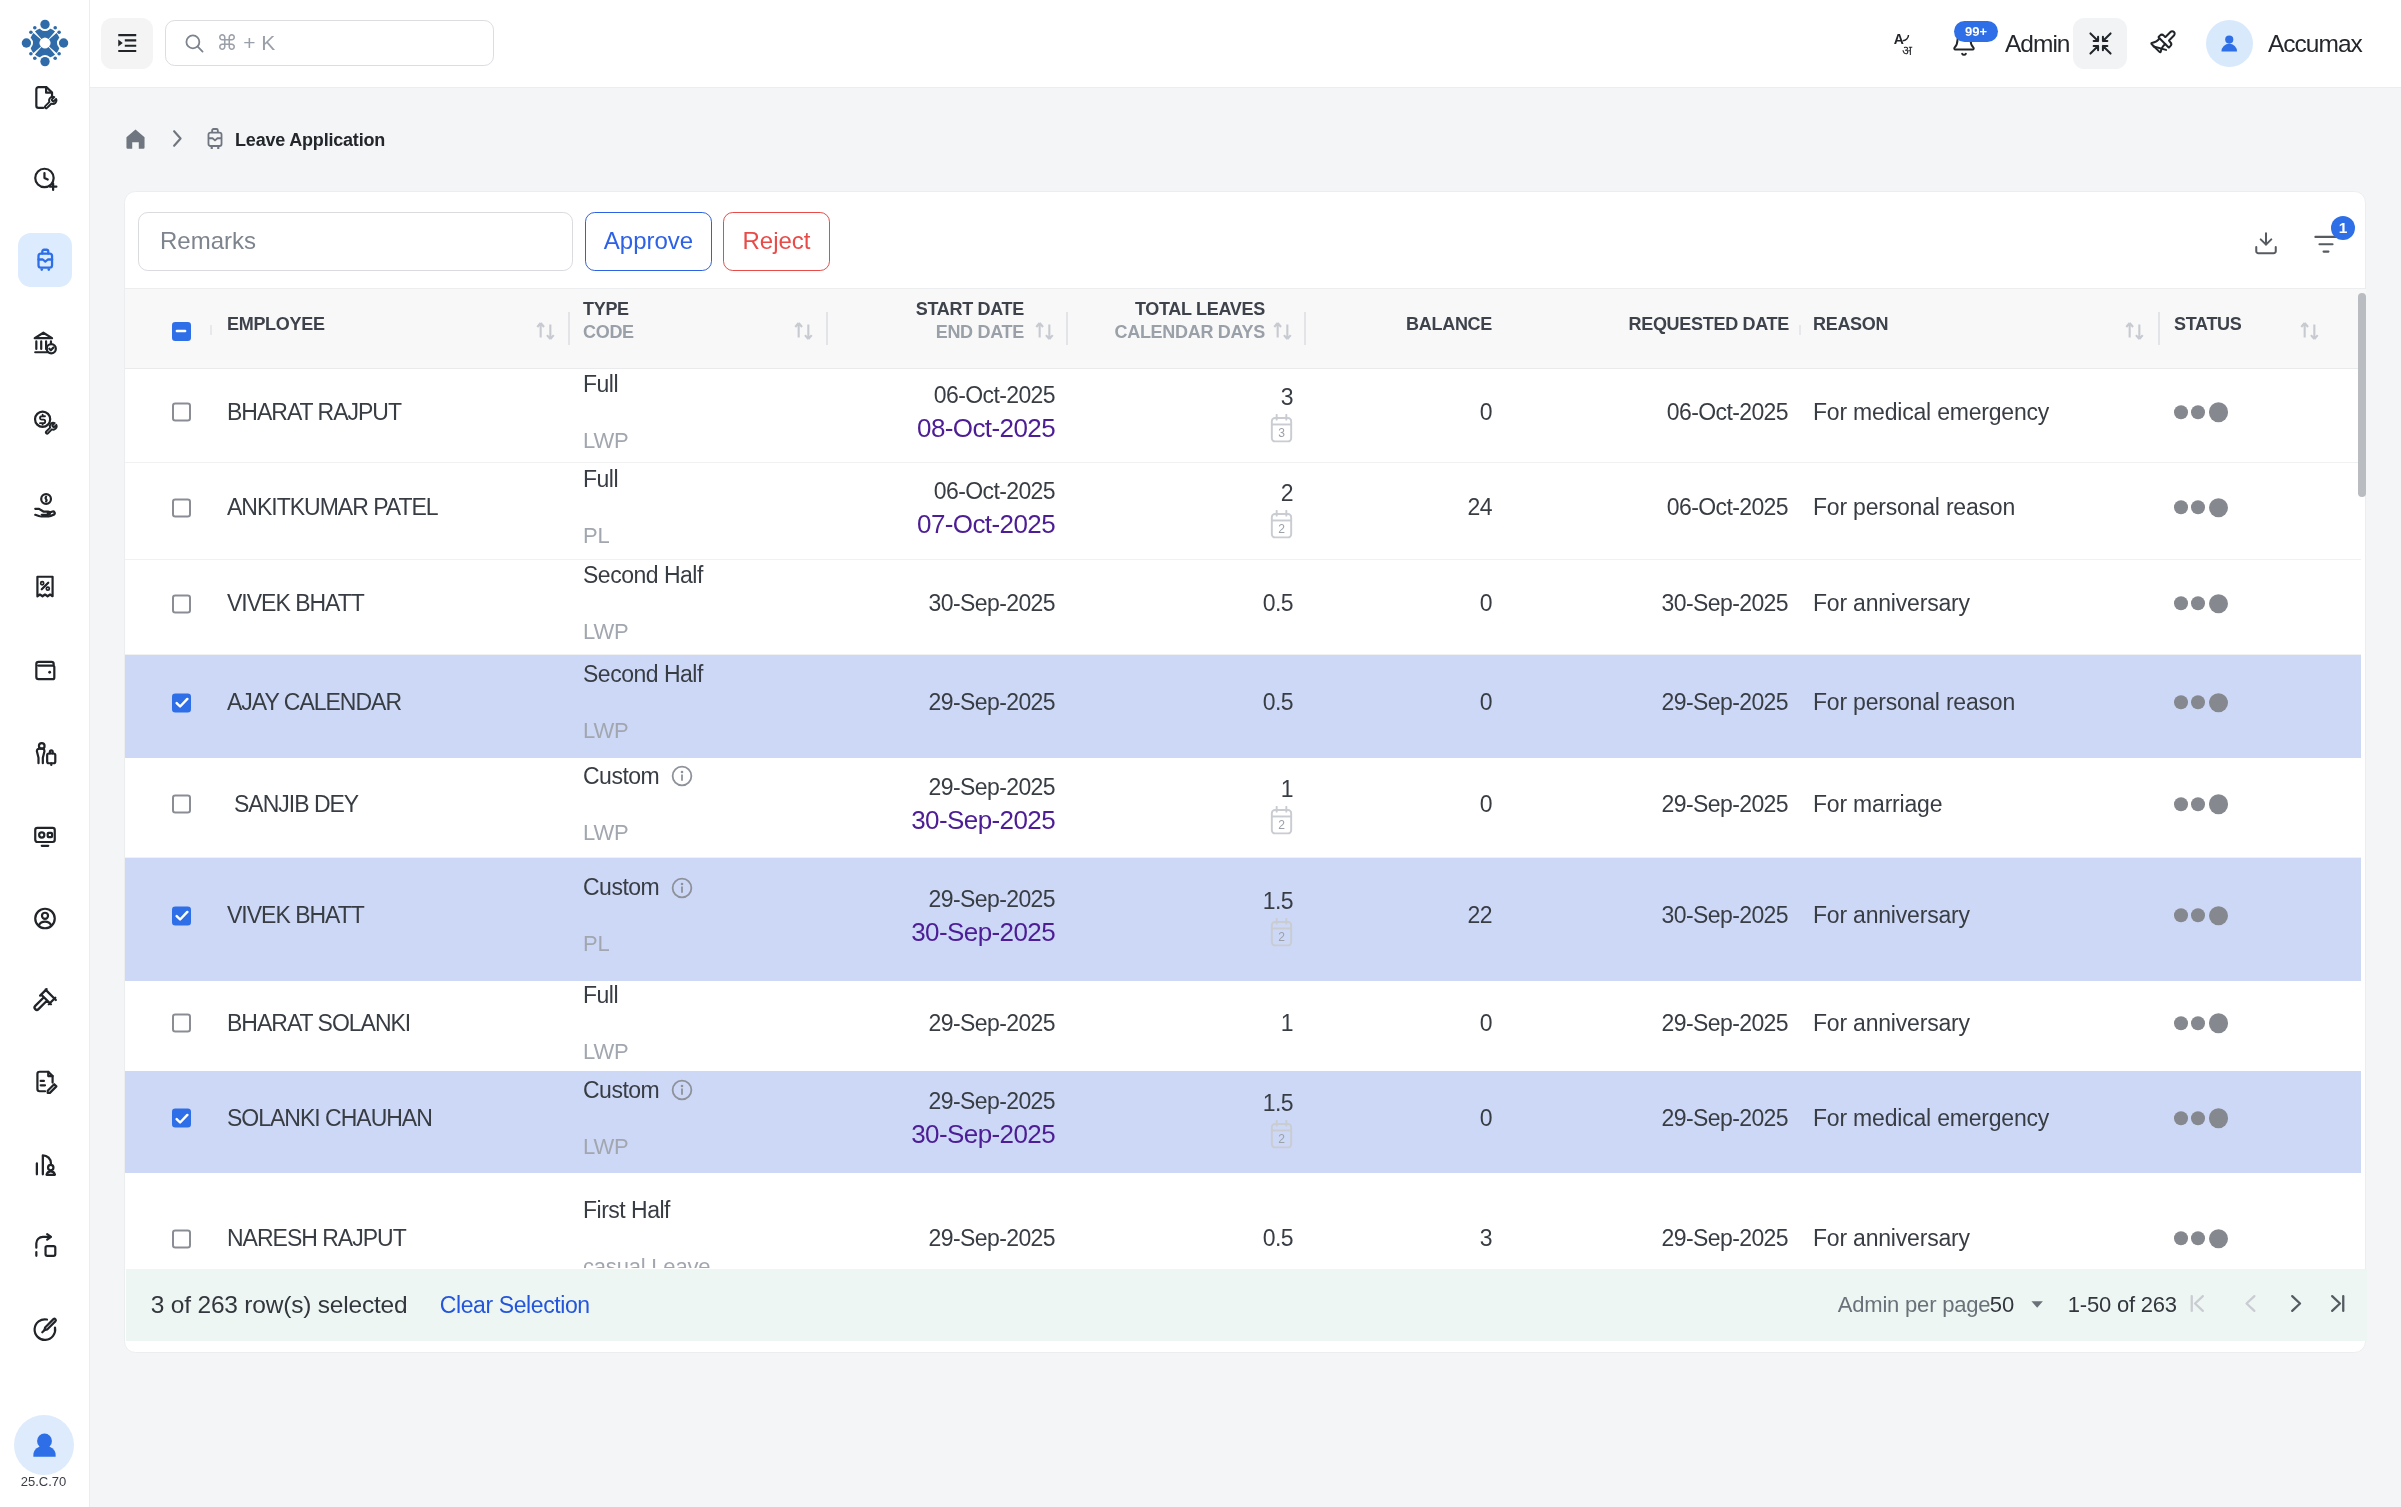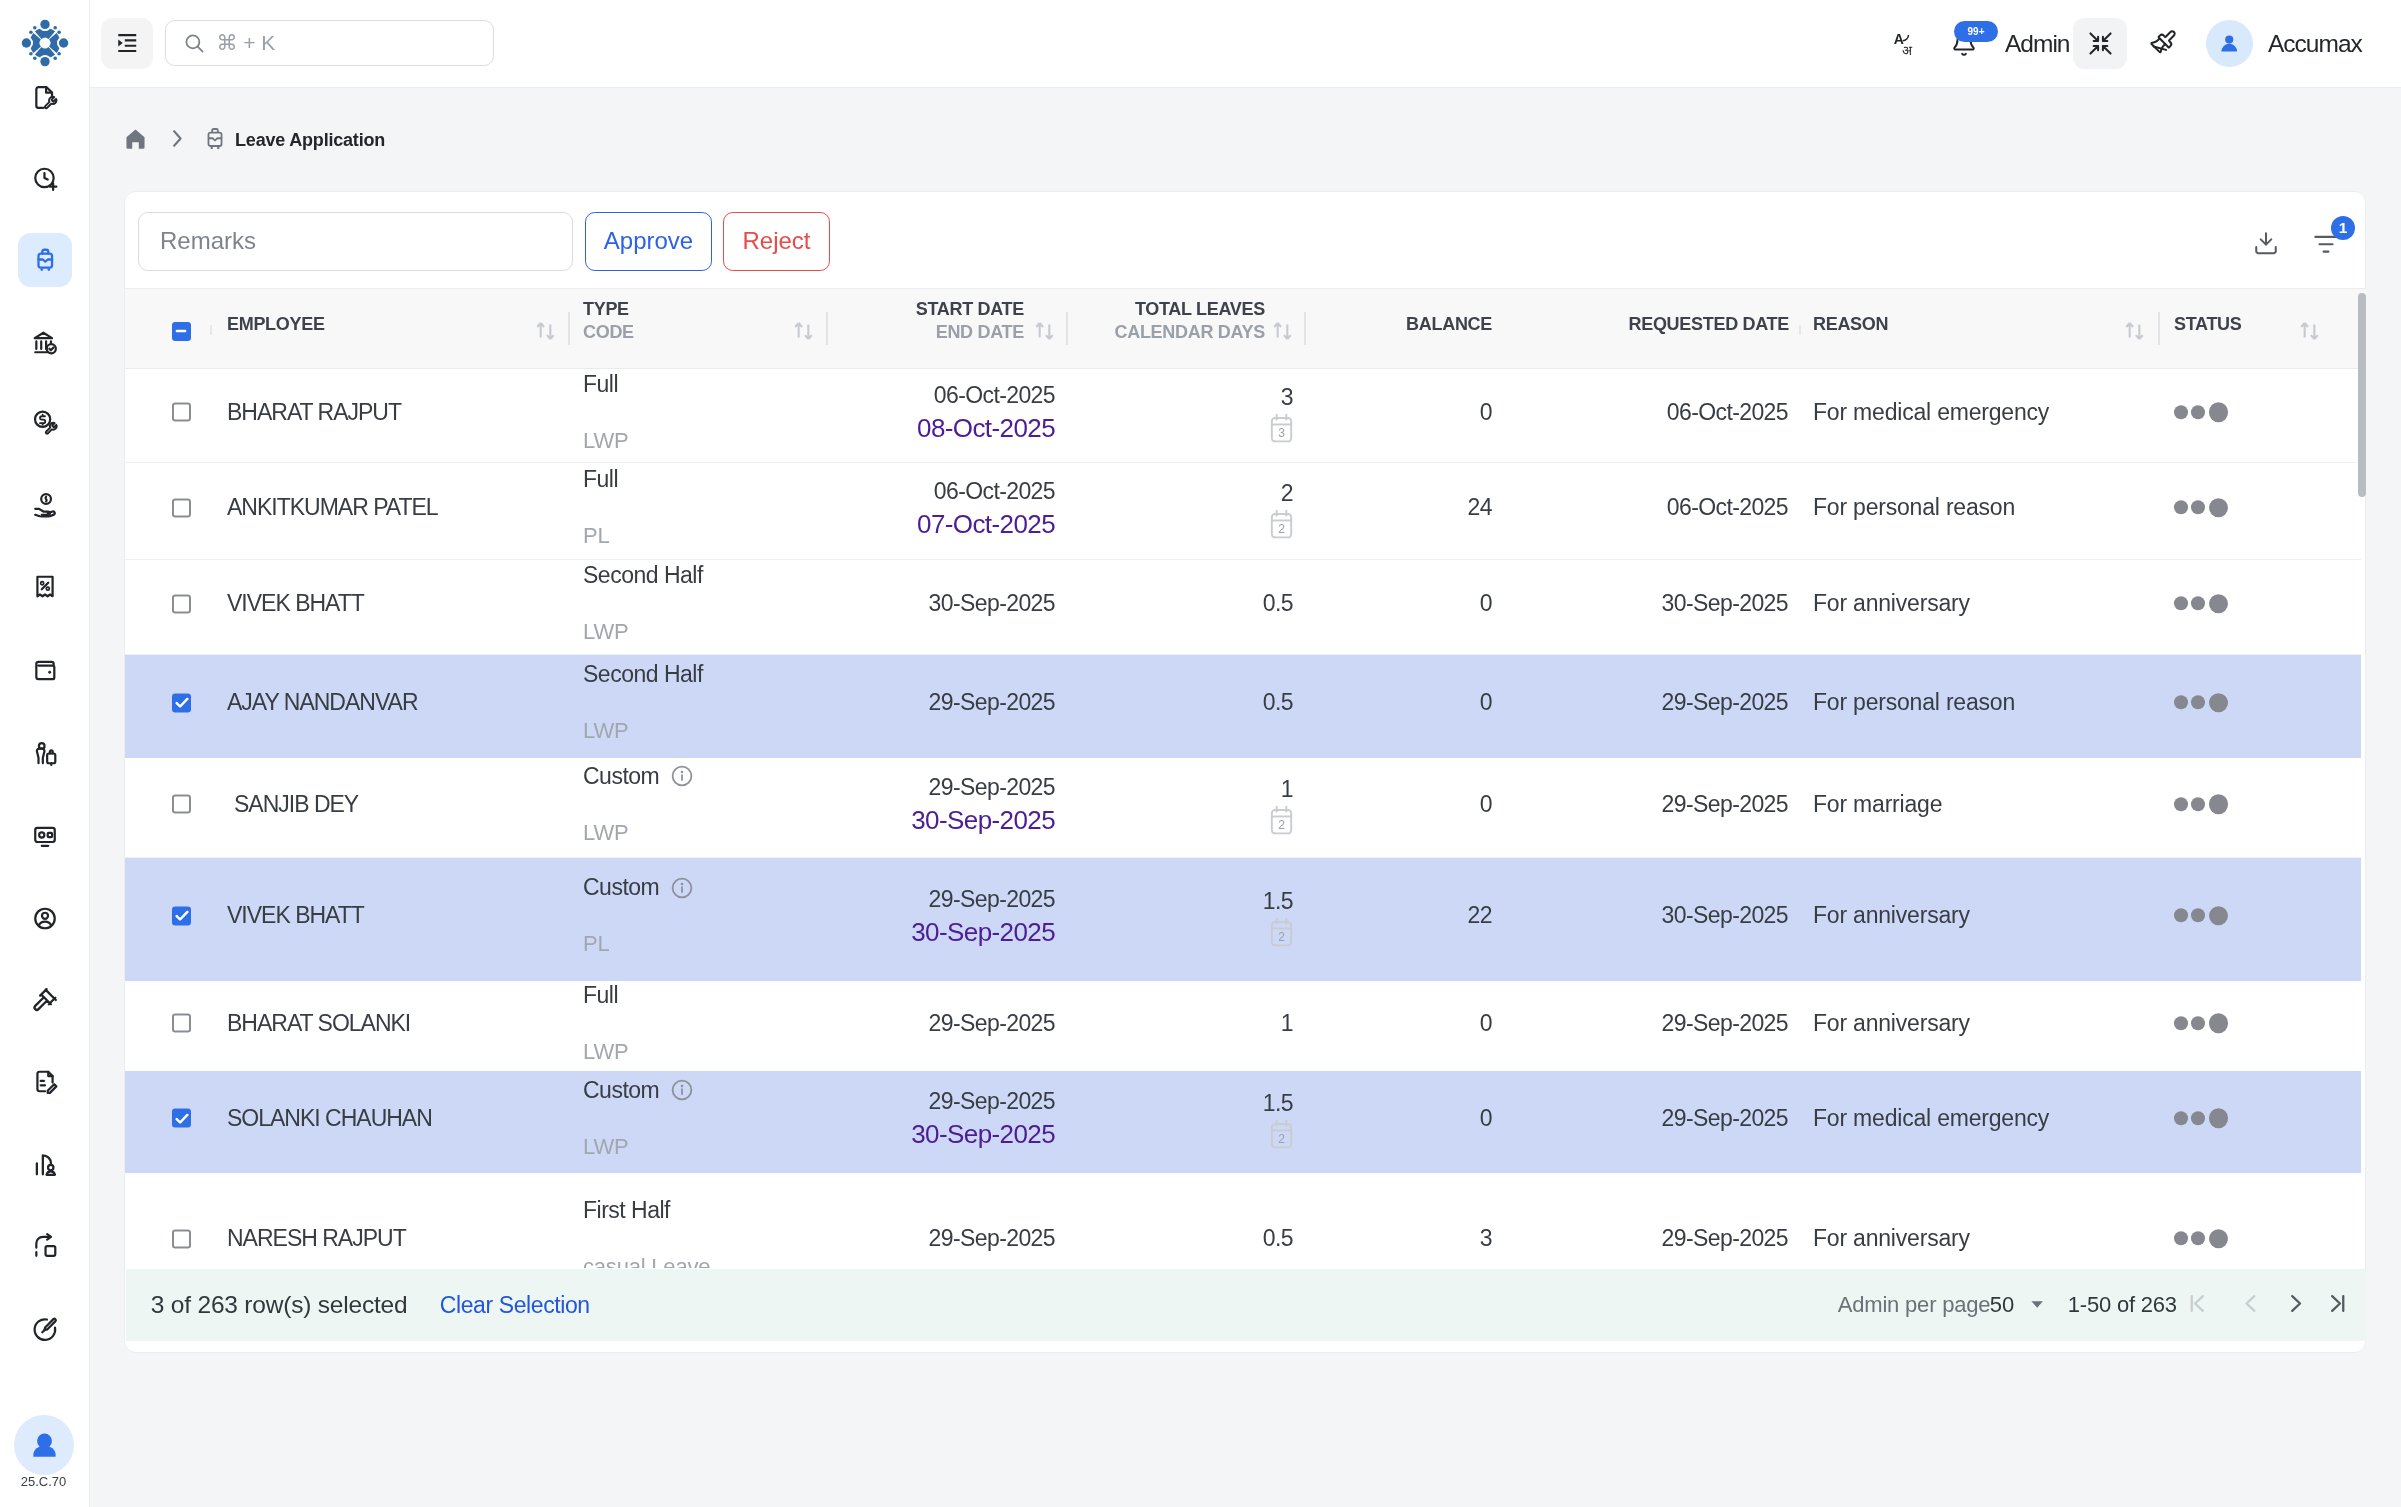--- a/index.html
+++ b/index.html
@@ -10,21 +10,21 @@
 #sb-active{position:absolute;left:18px;top:233px;width:54px;height:54px;background:#dcebfd;border-radius:13px}
 #sb-ver{position:absolute;left:0;top:1474px;width:87px;text-align:center;font-size:13px;color:#3a3e44}
 
 #topbar{position:absolute;left:90px;top:0;width:2312px;height:88px;background:#fff;border-bottom:1.6px solid #eceded;z-index:20}
 #tgl{position:absolute;left:10.6px;top:18px;width:52px;height:51px;background:#f4f4f5;border-radius:11.4px}
 #search{position:absolute;left:75px;top:20.4px;width:329px;height:46px;border:1.6px solid #dbdde1;border-radius:9.8px;display:flex;align-items:center;color:#9aa0a9;font-size:21px}
 #search svg{margin:0 11.4px 0 18px}
 .tbtxt{position:absolute;font-size:24.5px;color:#24272c;top:30px;letter-spacing:-1px}
 #cmpbtn{position:absolute;left:1983px;top:18px;width:54px;height:51px;background:#f2f3f4;border-radius:11.4px}
 #avatar{position:absolute;left:2116px;top:19.6px;width:47px;height:47px;border-radius:50%;background:#d8e9fc;display:flex;align-items:center;justify-content:center}
-#badge99{position:absolute;left:1864px;top:21px;width:44px;height:21px;background:#2e6fe8;border-radius:11.4px;color:#fff;font-size:10px;font-weight:700;text-align:center;line-height:21px}
+#badge99{position:absolute;left:1864px;top:21px;width:44px;height:21px;background:#2e6fe8;border-radius:11.4px;color:#fff;font-size:13px;font-weight:700;text-align:center;line-height:21px}
 
 #crumbs{position:absolute;left:124px;top:119px;height:42px;display:flex;align-items:center;z-index:5}
 #crumbs .ttl{font-size:18px;font-weight:700;color:#23262b;letter-spacing:-0.2px}
 
 #card{position:absolute;left:124px;top:191px;width:2242px;height:1162px;background:#fff;border:0.8px solid #ebedef;border-radius:11.4px;z-index:5}
 #remarks{position:absolute;left:13px;top:19.6px;width:435px;height:59px;border:1.6px solid #d9dbdf;border-radius:9.8px;font-size:24px;color:#7e848e;display:flex;align-items:center;padding-left:21px}
 .btn{position:absolute;top:19.6px;height:59px;border-radius:9.8px;font-size:24px;display:flex;align-items:center;justify-content:center;background:#fff}
 #bt-ap{left:460px;width:127px;border:1.6px solid #2d61e6;color:#2d61e6}
 #bt-rj{left:598px;width:107px;border:1.6px solid #e84b48;color:#e84b48}
 #fbadge{position:absolute;left:2206px;top:24px;width:24px;height:24px;border-radius:50%;background:#2e6fe8;color:#fff;font-size:15.5px;font-weight:700;text-align:center;line-height:24px}
@@ -448,21 +448,21 @@
           <i style="width:19.6px;height:19.6px;margin-left:3.3px"></i>
         </div>
       </div>
       <div class="row sel" style="top:286px;height:103px">
         <span class="cb on">
           <svg width="14" height="12.3" viewBox="0 0 17 15">
             <path d="M2 8 l4.2 4.2 L15 3" stroke="#fff" stroke-width="3" fill="none" stroke-linecap="round" stroke-linejoin="round"></path>
           </svg>
         </span>
         <div class="cell" style="left:102px">
-          <div class="nm">AJAY NANDANVAR</div>
+          <div class="nm">AJAY CALENDAR</div>
         </div>
         <div class="cell" style="left:458px">
           <div class="t1">Second Half</div>
           <div class="t2">LWP</div>
         </div>
         <div class="cell ral" style="left:644px;width:286px">
           <div class="d1">29-Sep-2025</div>
         </div>
         <div class="cell ral" style="left:1005px;width:163px">
           <div class="d1">0.5</div>

